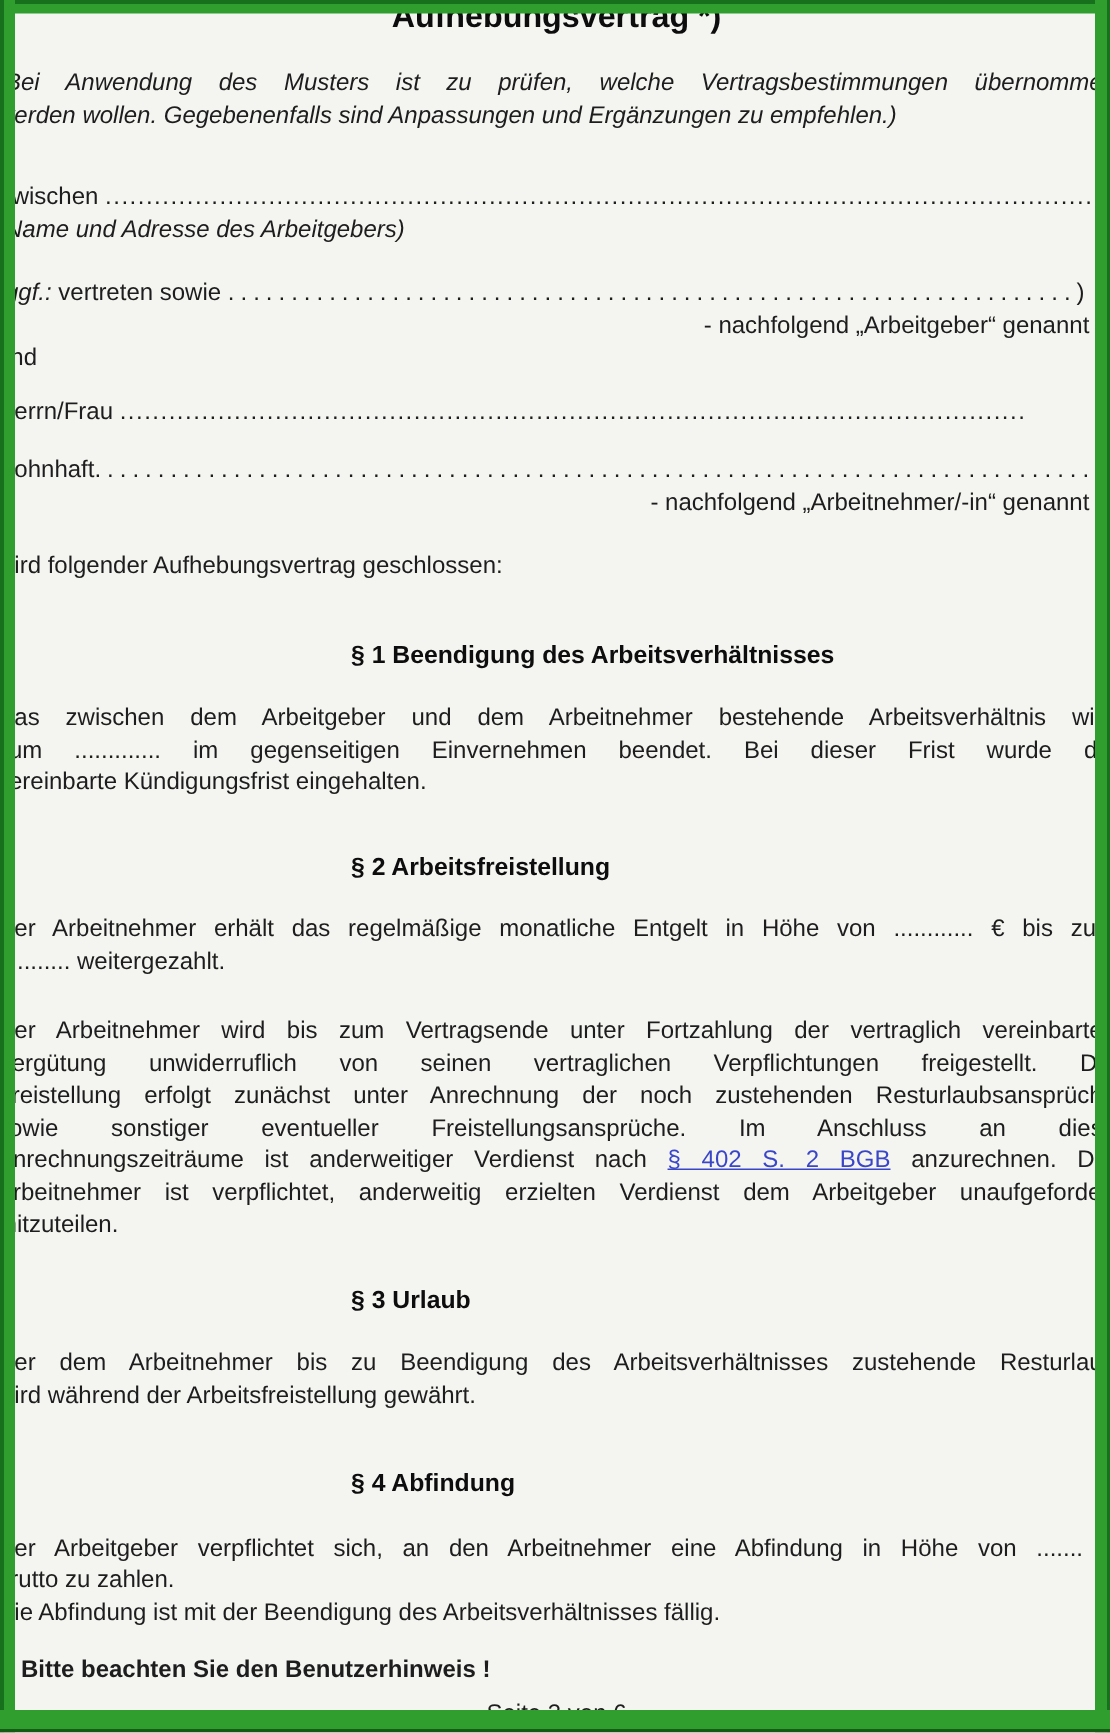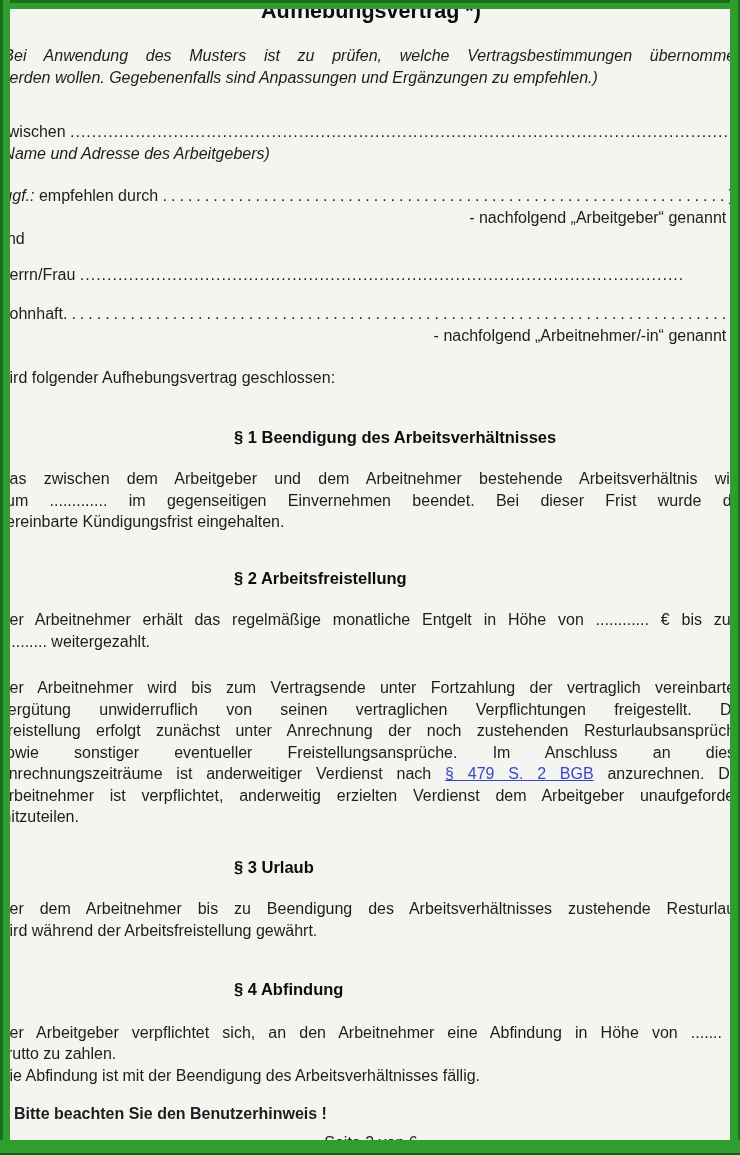--- a/index.html
+++ b/index.html
@@ -50,21 +50,21 @@
 
   <div class="note jl" style="margin-top:20px">(Bei Anwendung des Musters ist zu prüfen, welche Vertragsbestimmungen übernommen</div>
   <div class="note">werden wollen. Gegebenenfalls sind Anpassungen und Ergänzungen zu empfehlen.)</div>
 
   <div class="dotline" style="margin-top:33px">
     <span>Zwischen </span><span class="dots">......................................................................................................................................................</span>
   </div>
   <div class="note">(Name und Adresse des Arbeitgebers)</div>
 
   <div class="dotline" style="margin-top:21px">
-    <span class="it">(ggf.:</span><span> empfehlen durch </span><span class="dotsp">...................................................................</span><span>)</span>
+    <span class="it">(ggf.:</span><span> vertreten sowie </span><span class="dotsp">...................................................................</span><span>)</span>
   </div>
   <div class="rtag">- nachfolgend „Arbeitgeber“ genannt -</div>
   <div>und</div>
 
   <div class="dotline" style="margin-top:14px">
     <span>Herrn/Frau </span><span class="dots">...............................................................................................................</span>
   </div>
   <div class="dotline" style="margin-top:18px">
     <span>wohnhaft</span><span class="dotsp">...............................................................................................</span>
   </div>
@@ -79,21 +79,21 @@
 
   <div class="sec-h" style="margin-top:35px">§ 2 Arbeitsfreistellung</div>
   <div class="jl" style="margin-top:20px">Der Arbeitnehmer erhält das regelmäßige monatliche Entgelt in Höhe von ............ € bis zum</div>
   <div>........... weitergezahlt.</div>
 
   <div class="jl" style="margin-top:25px">Der Arbeitnehmer wird bis zum Vertragsende unter Fortzahlung der vertraglich vereinbarten</div>
   <div class="jl">Vergütung unwiderruflich von seinen vertraglichen Verpflichtungen freigestellt. Die</div>
   <div class="jl">Freistellung erfolgt zunächst unter Anrechnung der noch zustehenden Resturlaubsansprüche</div>
   <div class="jl">sowie sonstiger eventueller Freistellungsansprüche. Im Anschluss an diese</div>
   <div class="jl">
-    <span>Anrechnungszeiträume ist anderweitiger Verdienst nach </span><a class="bgb-link">§ 479 S. 2 BGB</a><span> anzurechnen. Der</span>
+    <span>Anrechnungszeiträume ist anderweitiger Verdienst nach </span><a class="bgb-link">§ 402 S. 2 BGB</a><span> anzurechnen. Der</span>
   </div>
   <div class="jl">Arbeitnehmer ist verpflichtet, anderweitig erzielten Verdienst dem Arbeitgeber unaufgefordert</div>
   <div>mitzuteilen.</div>
 
   <div class="sec-h" style="margin-top:29px">§ 3 Urlaub</div>
   <div class="jl" style="margin-top:20px">Der dem Arbeitnehmer bis zu Beendigung des Arbeitsverhältnisses zustehende Resturlaub</div>
   <div>wird während der Arbeitsfreistellung gewährt.</div>
 
   <div class="sec-h" style="margin-top:38px">§ 4 Abfindung</div>
   <div class="jl" style="margin-top:21px">Der Arbeitgeber verpflichtet sich, an den Arbeitnehmer eine Abfindung in Höhe von ....... €</div>

